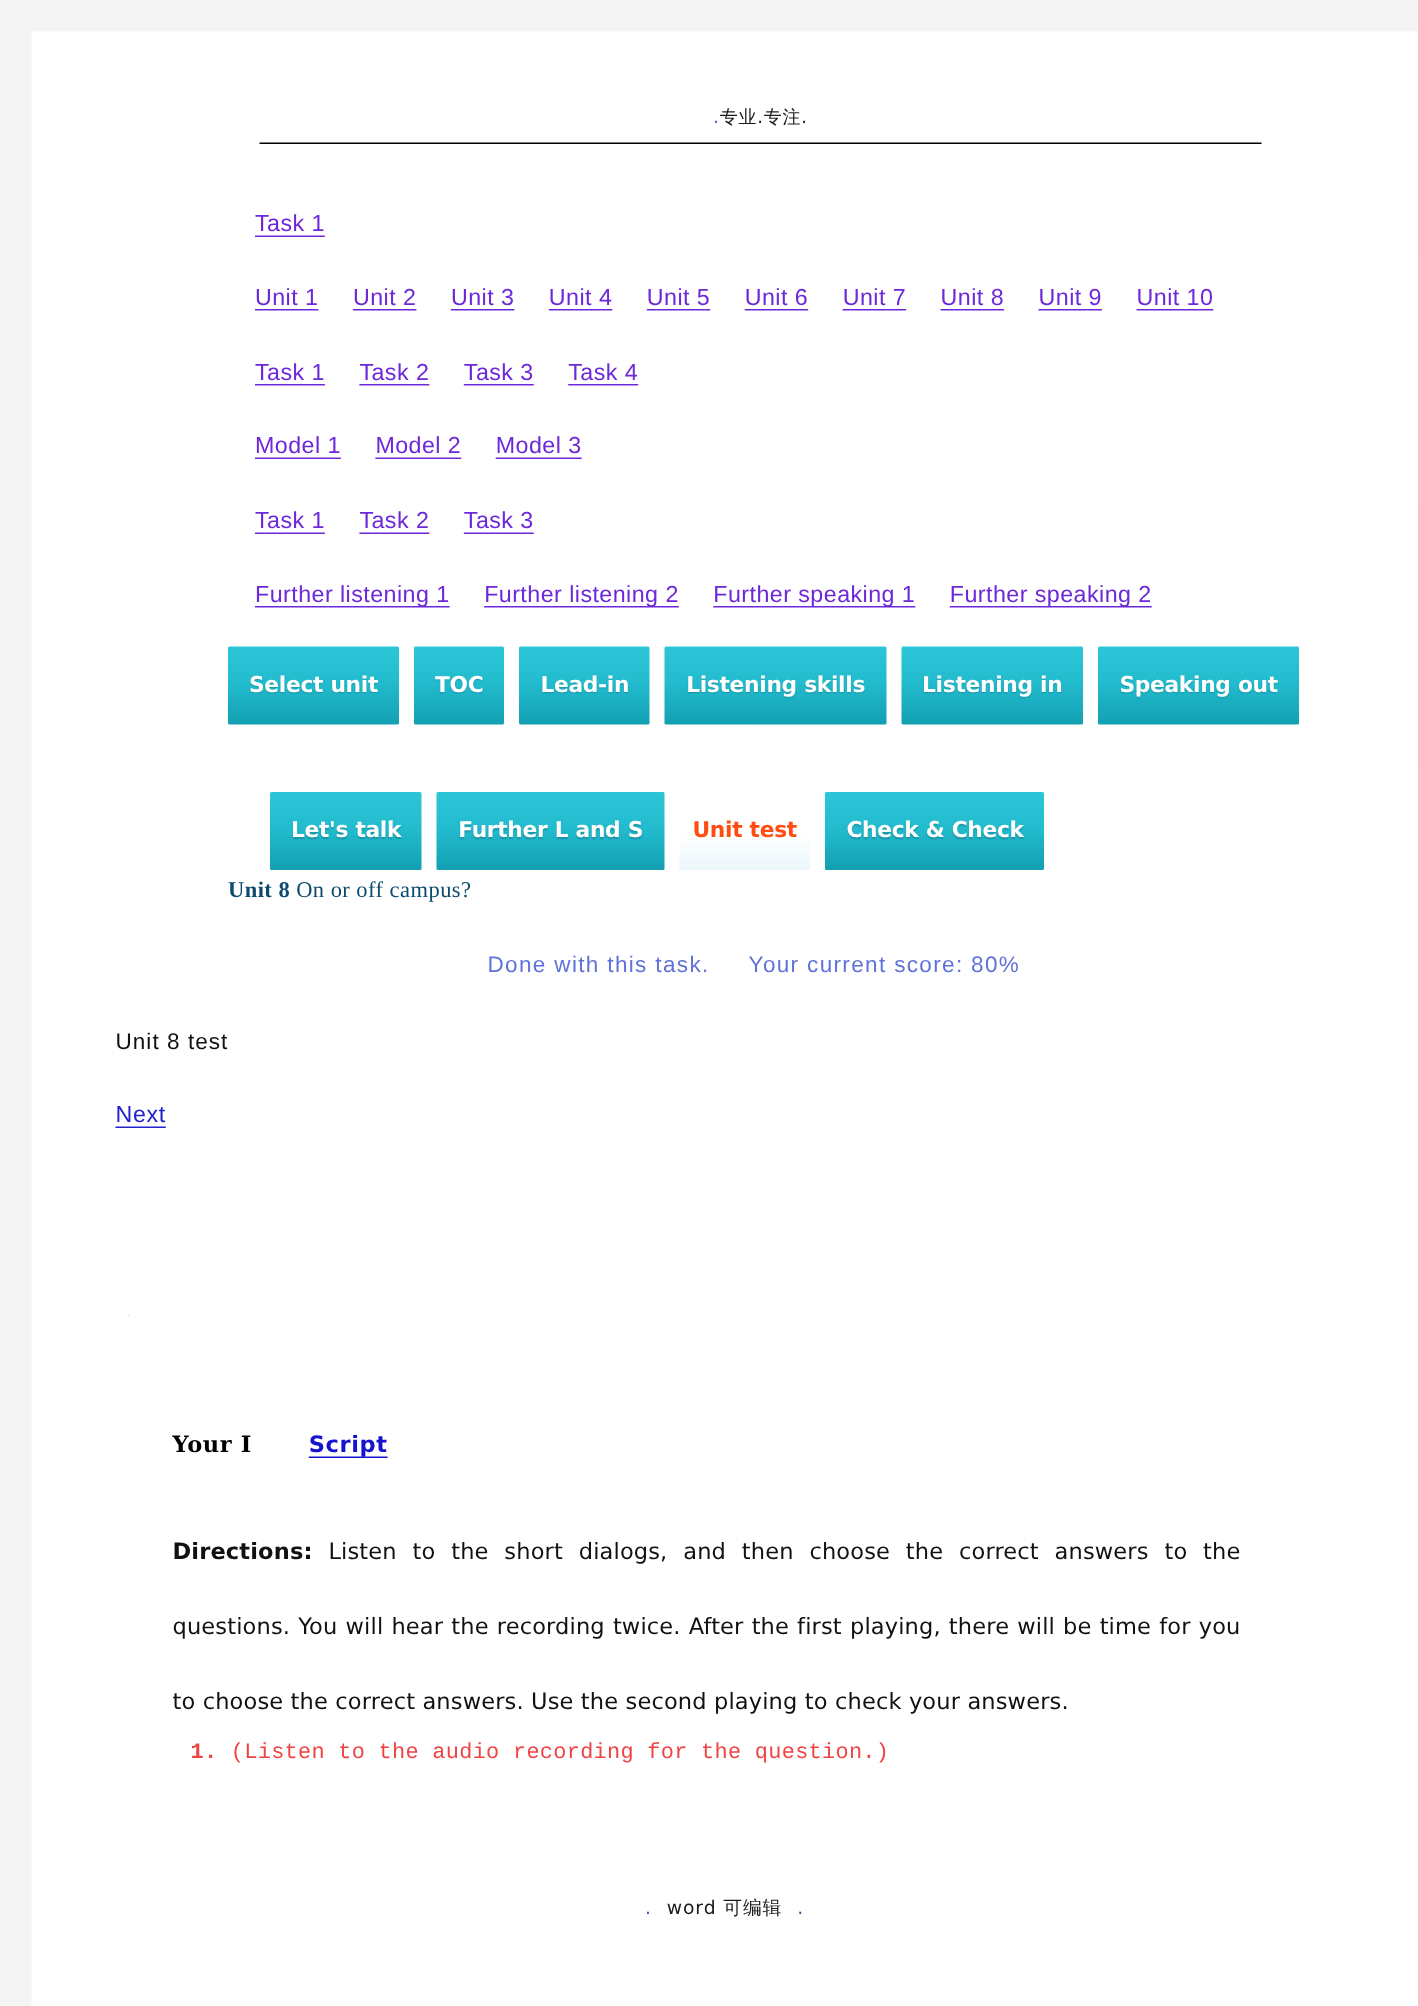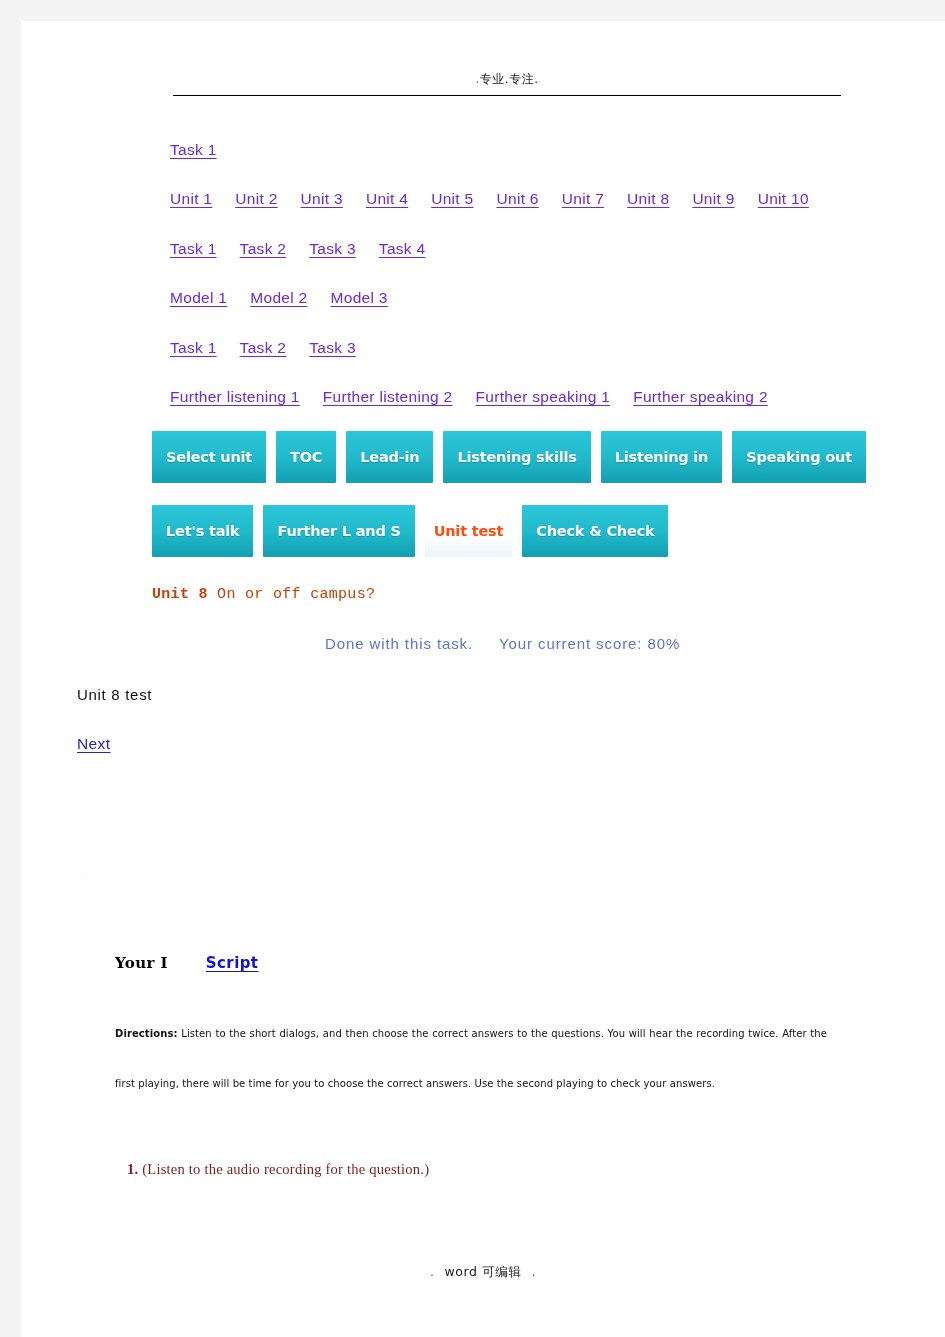--- a/index.html
+++ b/index.html
@@ -74,21 +74,21 @@
 
   
   .tabrow {
     position: absolute;
     left: 131px;
     display: flex;
     align-items: flex-end;
     gap: 10px;
   }
   .tabrow1 { top: 410px; }
-  .tabrow2 { top: 484px; }
+  .tabrow2 { top: 507px; margin-left: 28px; }
 
   .tab {
     height: 52px;
     box-sizing: border-box;
     background: linear-gradient(to bottom, #2cc6d8 0%, #23bccf 45%, #12a0b2 100%);
     color: #ffffff;
     font-family: "DejaVu Sans", sans-serif;
     font-size: 14.5px;
     font-weight: 700;
     letter-spacing: -0.2px;
@@ -107,23 +107,23 @@
     border-top-right-radius: 22px;
     text-shadow: none;
     padding: 0 9px;
   }
 
   
   .unit-title {
     position: absolute;
     left: 131px;
     top: 565px;
-    font-family: Liberation Mono, monospace;
-    font-size: 15px;
-    color: #c2410c;
+    font-family: Liberation Serif, serif;
+    font-size: 15px;
+    color: #0c4a6e;
     letter-spacing: 0.3px;
   }
   .unit-title b { font-weight: 700; }
   .unit-title span.reg { font-weight: 400; }
 
   
   .score-line {
     position: absolute;
     left: 304px;
     top: 614px;
@@ -188,36 +188,36 @@
     font-weight: 700;
     cursor: pointer;
   }
 
   .directions {
     position: absolute;
     left: 94px;
     top: 988px;
     width: 712px;
     font-family: "DejaVu Sans", sans-serif;
-    font-size: 10px;
+    font-size: 15px;
     color: #111111;
     line-height: 50px;
     text-align: justify;
     text-align-last: left;
     letter-spacing: 0.1px;
   }
   .directions b { font-weight: 700; }
 
   .question-item {
     position: absolute;
     left: 106px;
     top: 1140px;
-    font-family: Liberation Serif, serif;
+    font-family: Liberation Mono, monospace;
     font-size: 14.6px;
-    color: #7f1d1d;
+    color: #ef4444;
     letter-spacing: 0.2px;
   }
   .question-item b { font-weight: 700; }
 
   
   .footer {
     position: absolute;
     left: 0;
     top: 1243px;
     width: 924px;

